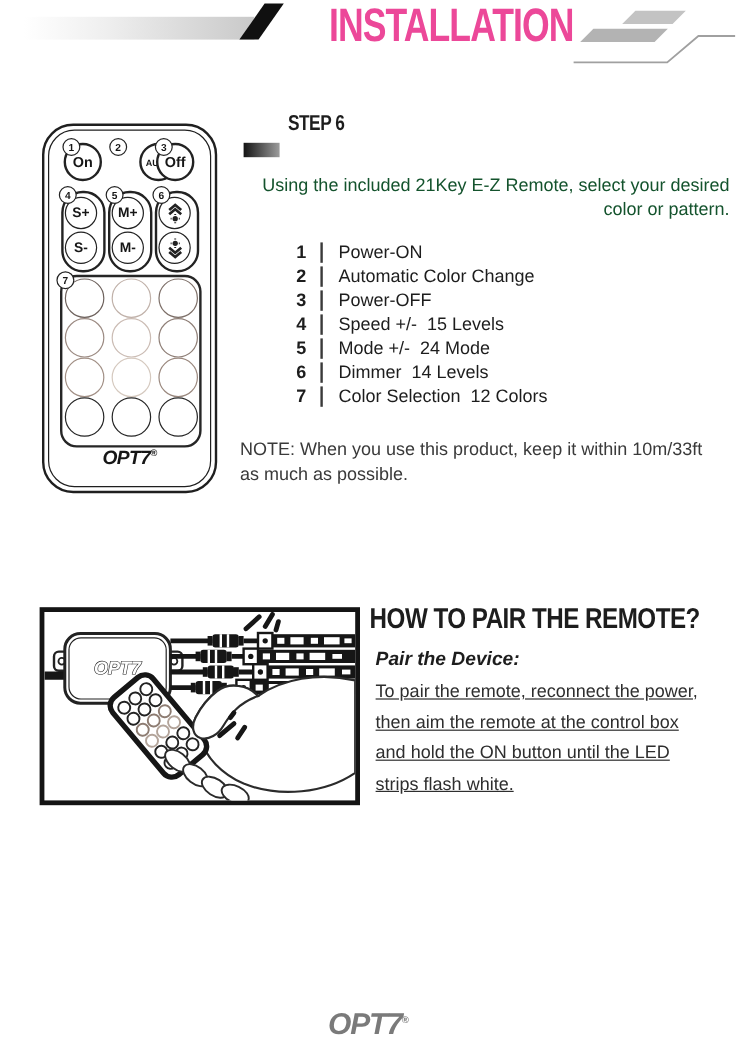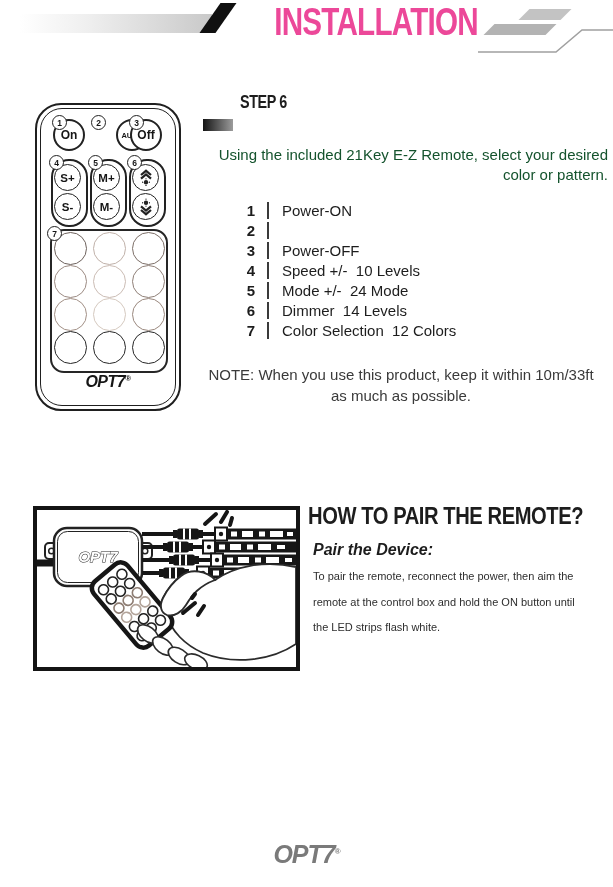--- a/index.html
+++ b/index.html
@@ -37,27 +37,27 @@
   
   .step-marker{left:203px;top:119px;width:30px;height:12px;
     background:linear-gradient(to right,#141414,#9c9c9c);}
   .step-heading{left:240px;top:92px;font-size:18px;font-weight:bold;color:#1d1d1d;letter-spacing:-0.5px;}
   .step-intro{left:216px;top:145px;width:392px;font-size:15px;line-height:20px;color:#14532d;text-align:right;}
   .fn-list{left:240px;top:200px;}
   .fn-row{display:flex;align-items:center;height:20px;}
   .fn-num{width:22px;text-align:center;font-weight:bold;font-size:15px;color:#1d1d1d;}
   .fn-sep{width:0;height:17px;border-left:2px solid #3a3a3a;margin:0 13px 0 5px;}
   .fn-label{font-size:15px;color:#1d1d1d;white-space:pre-wrap;text-align:right;}
-  .note{left:200px;top:364px;width:402px;font-size:15px;line-height:21px;color:#3a3a3a;text-align:center;}
+  .note{left:200px;top:364px;width:402px;font-size:15px;line-height:21px;color:#3a3a3a;}
 
   
   .pair-fig{left:33px;top:506px;width:259px;height:157px;border:4px solid #141414;background:#fff;}
   .pair-heading{left:308px;top:502px;font-size:24px;font-weight:bold;color:#1d1d1d;letter-spacing:-0.5px;}
   .pair-sub{left:313px;top:541px;font-size:16px;font-weight:bold;font-style:italic;color:#1d1d1d;}
-  .pair-body{left:313px;top:564px;width:274px;font-size:11px;line-height:25.5px;color:#2e2e2e;}
+  .pair-body{left:313px;top:564px;width:274px;font-size:15px;line-height:25.5px;color:#2e2e2e;text-decoration:underline;}
 
   
   .footer-brand{left:0;top:840px;width:100%;text-align:center;font-size:25px;font-weight:bold;
     font-style:italic;color:#7a7a7a;letter-spacing:-1px;}
 </style>
 </head>
 <body>
 
 <div class="page">
 
@@ -143,30 +143,31 @@
 
   <div class="abs fn-list">
     <div class="fn-row">
       <span class="fn-num">1</span>
       <span class="fn-sep"></span>
       <span class="fn-label">Power-ON</span>
     </div>
     <div class="fn-row">
       <span class="fn-num">2</span>
       <span class="fn-sep"></span>
+      <span class="fn-label">Automatic Color Change</span>
     </div>
     <div class="fn-row">
       <span class="fn-num">3</span>
       <span class="fn-sep"></span>
       <span class="fn-label">Power-OFF</span>
     </div>
     <div class="fn-row">
       <span class="fn-num">4</span>
       <span class="fn-sep"></span>
-      <span class="fn-label">Speed +/-  10 Levels</span>
+      <span class="fn-label">Speed +/-  15 Levels</span>
     </div>
     <div class="fn-row">
       <span class="fn-num">5</span>
       <span class="fn-sep"></span>
       <span class="fn-label">Mode +/-  24 Mode</span>
     </div>
     <div class="fn-row">
       <span class="fn-num">6</span>
       <span class="fn-sep"></span>
       <span class="fn-label">Dimmer  14 Levels</span>

